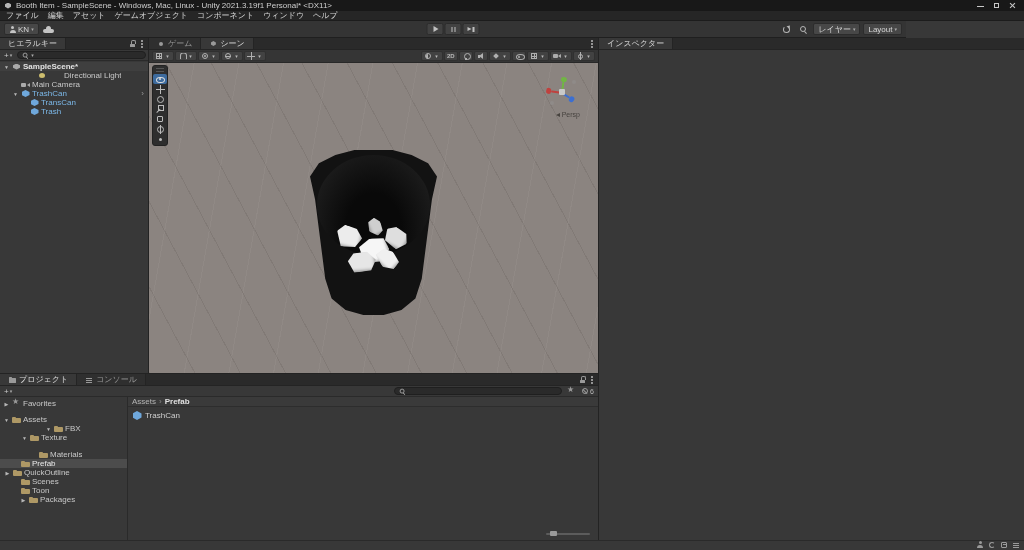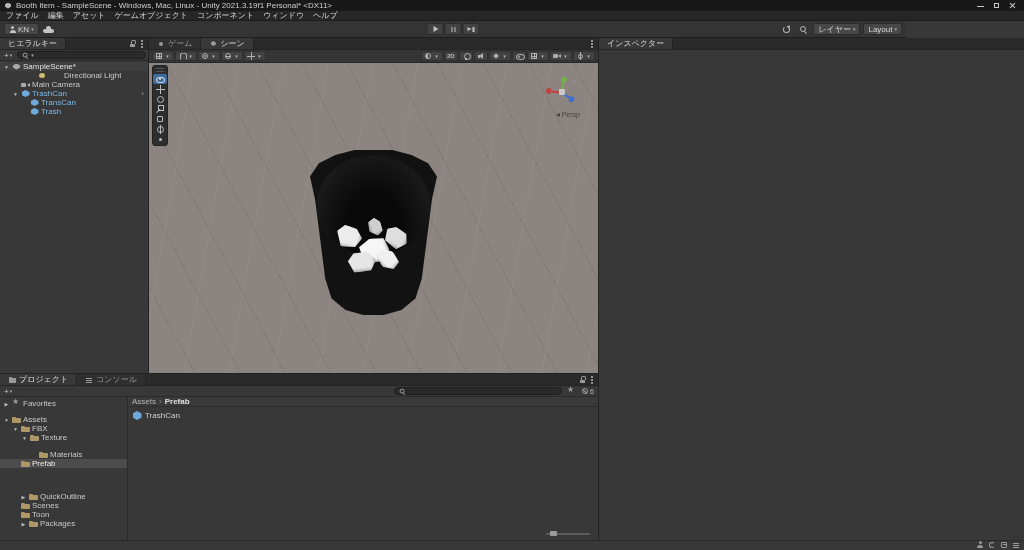--- a/index.html
+++ b/index.html
@@ -79,21 +79,21 @@
 
   
   .tree,.proj-tree{padding-top:1px}
   .row{height:9px;display:flex;align-items:center;gap:2px;font-size:8px;color:#c8c8c8;padding-right:2px;white-space:nowrap}
   .caret{width:7px;text-align:center;font-size:5px;color:#b8b8b8;flex:none}
   .row .icon{width:9px;height:8px}
   .label{overflow:hidden;text-overflow:ellipsis}
   .more{margin-left:auto;color:#999;font-size:8px;padding-right:2px}
   .row.selected{background:#4c4c4c;color:#e8e8e8}
   .t-scene{background:#3f3f3f}
-  .t-scene .label{font-weight:normal;color:#e2e2e2}
+  .t-scene .label{font-weight:bold;color:#e2e2e2}
   .t-prefab .label{color:#7cb8e8}
   .gap{margin-top:7px}
 
   .scene-icon::before{content:"";position:absolute;inset:1px;background:#a8a8a8;clip-path:polygon(50% 0,100% 28%,100% 72%,50% 100%,0 72%,0 28%)}
   .light-icon::before{content:"";position:absolute;inset:1.5px;border-radius:50%;background:#cdbd6e}
   .camera-icon::before,.cameradd-icon::before{content:"";position:absolute;left:0;top:2px;width:5px;height:4px;border-radius:1px;background:#aaa}
   .camera-icon::after,.cameradd-icon::after{content:"";position:absolute;right:0;top:2px;border-top:2px solid transparent;border-bottom:2px solid transparent;border-right:3px solid #aaa}
   .prefab-icon::before{content:"";position:absolute;inset:.5px;background:#6fa8dc;clip-path:polygon(50% 0,100% 27%,100% 73%,50% 100%,0 73%,0 27%)}
   .folder-icon{width:9px}
   .folder-icon::before{content:"";position:absolute;left:0;top:2.5px;width:9px;height:5px;border-radius:1px;background:#ae9865}
@@ -555,21 +555,21 @@
           <span class="icon star-icon"></span>
           <span class="label">Favorites</span>
         </div>
 
         <div class="row gap" style="padding-left: 3px;">
           <span class="caret">▼</span>
           <span class="icon folder-icon"></span>
           <span class="label">Assets</span>
         </div>
 
-        <div class="row" style="padding-left: 12px;">
+        <div class="row" style="padding-left: 12px; margin-left: 33px;">
           <span class="caret">▼</span>
           <span class="icon folder-icon"></span>
           <span class="label">FBX</span>
         </div>
 
         <div class="row" style="padding-left: 21px;">
           <span class="caret">▼</span>
           <span class="icon folder-icon"></span>
           <span class="label">Texture</span>
         </div>
@@ -579,21 +579,21 @@
           <span class="icon folder-icon"></span>
           <span class="label">Materials</span>
         </div>
 
         <div class="row selected" style="padding-left: 12px;">
           <span class="caret"></span>
           <span class="icon folder-icon"></span>
           <span class="label">Prefab</span>
         </div>
 
-        <div class="row" style="padding-left: 20px; margin-top: 24px;">
+        <div class="row" style="padding-left: 4px;">
           <span class="caret">▶</span>
           <span class="icon folder-icon"></span>
           <span class="label">QuickOutline</span>
         </div>
 
         <div class="row" style="padding-left: 12px;">
           <span class="caret"></span>
           <span class="icon folder-icon"></span>
           <span class="label">Scenes</span>
         </div>

